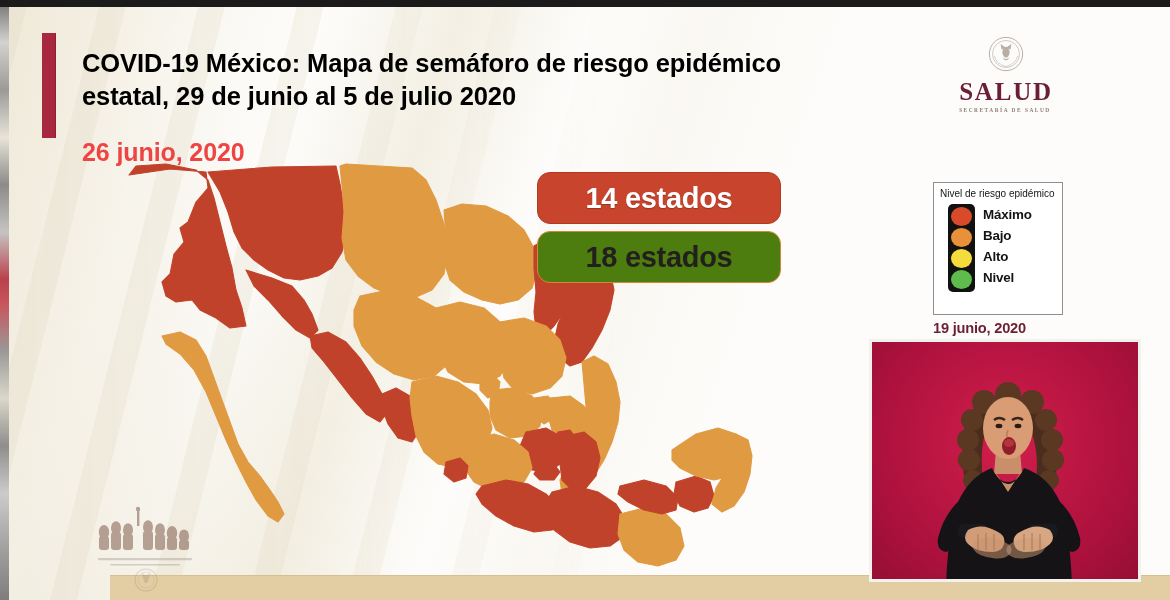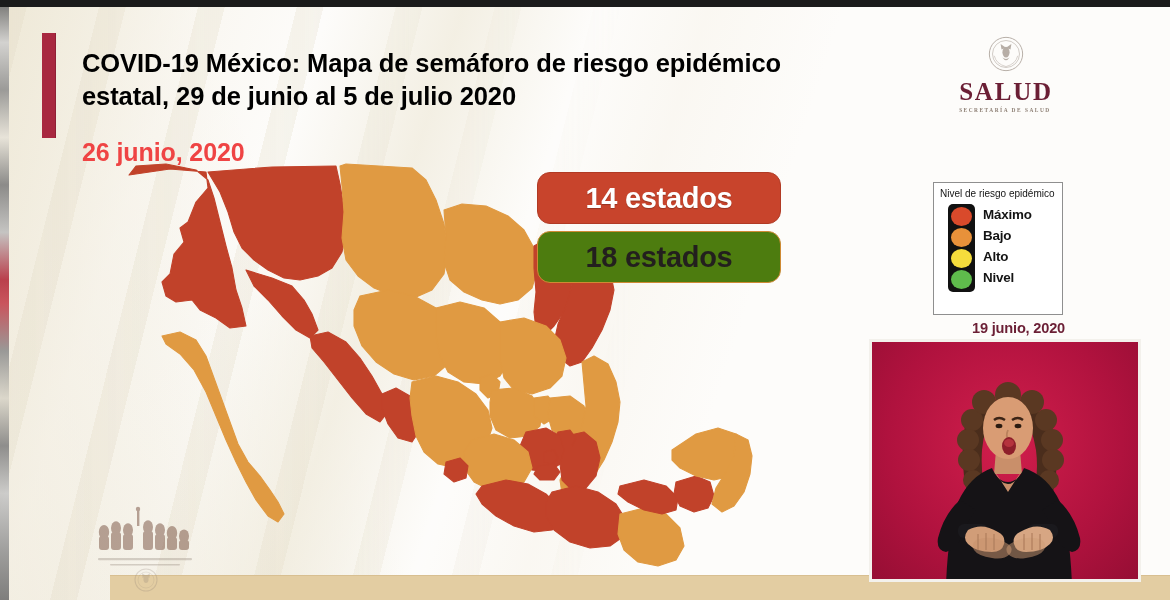--- a/index.html
+++ b/index.html
@@ -165,21 +165,21 @@
   .lamp { width: 21px; height: 19px; border-radius: 50%; }
   #legend-labels {
     display: flex; flex-direction: column;
   }
   .legend-label {
     color: #141414; font-size: 13.4px; font-weight: bold;
     line-height: 21px; letter-spacing: -0.2px;
   }
   #legend-date {
     position: absolute; left: 933px; top: 320px; width: 132px;
-    text-align: right;
+    text-align: left;
     color: #6b1f35; font-size: 14.6px; font-weight: bold;
     letter-spacing: -0.2px;
   }
 
   
   #interpreter-frame {
     position: absolute; left: 869px; top: 339px;
     width: 272px; height: 243px;
     background: #bb1a45;
     border: 3px solid #f3f1ec;

